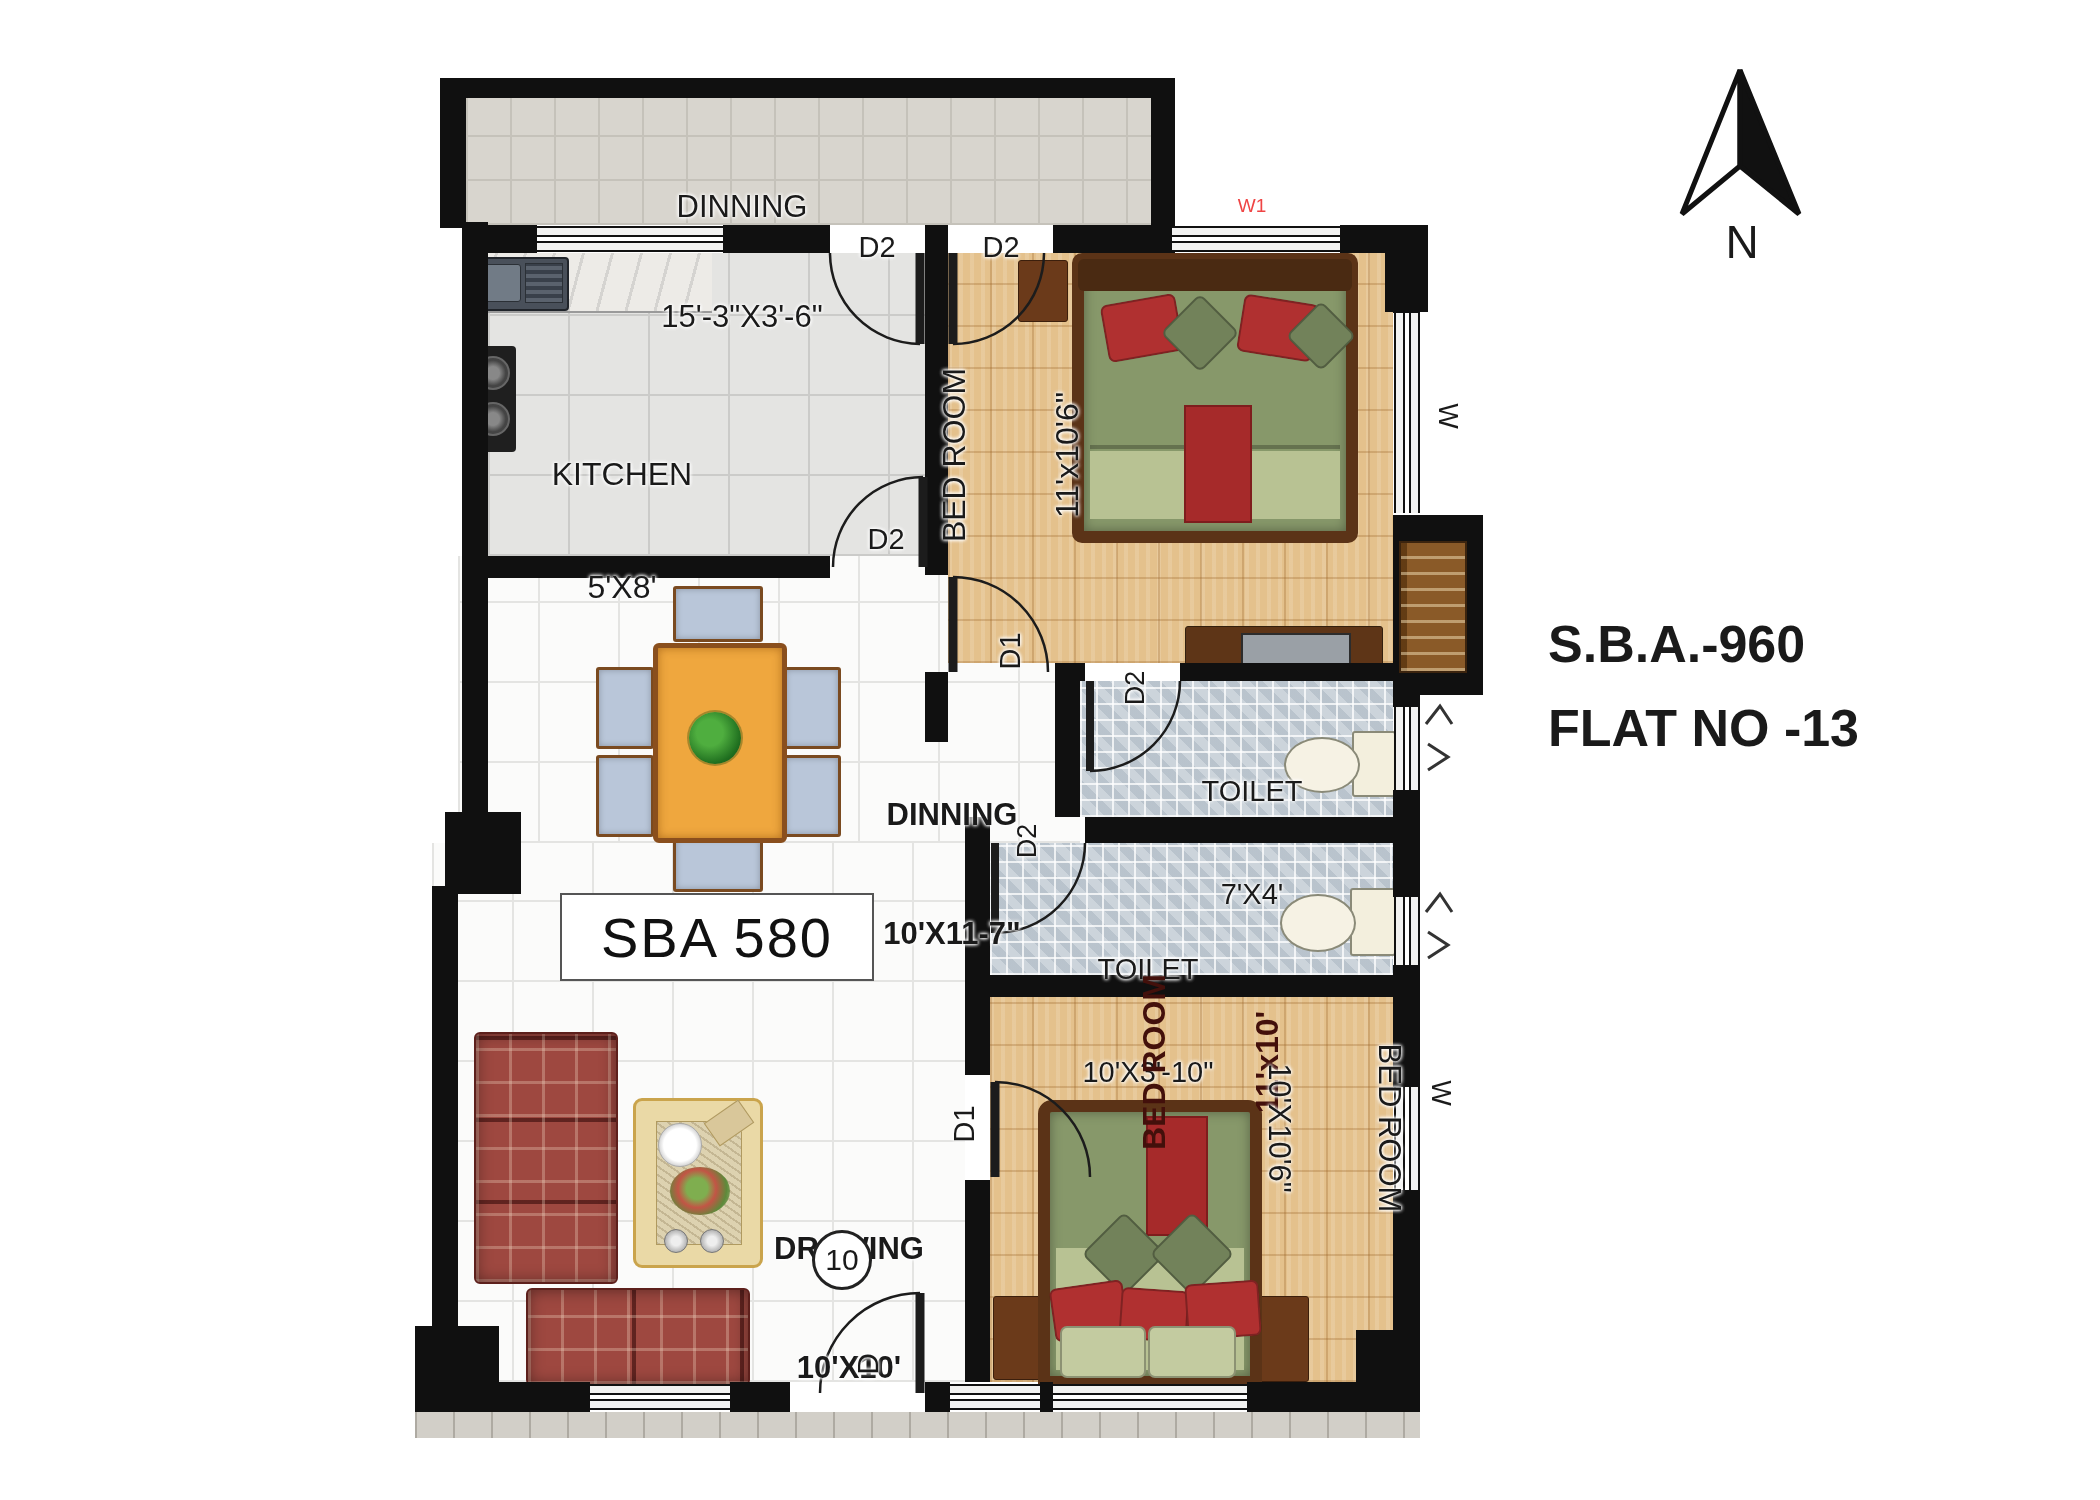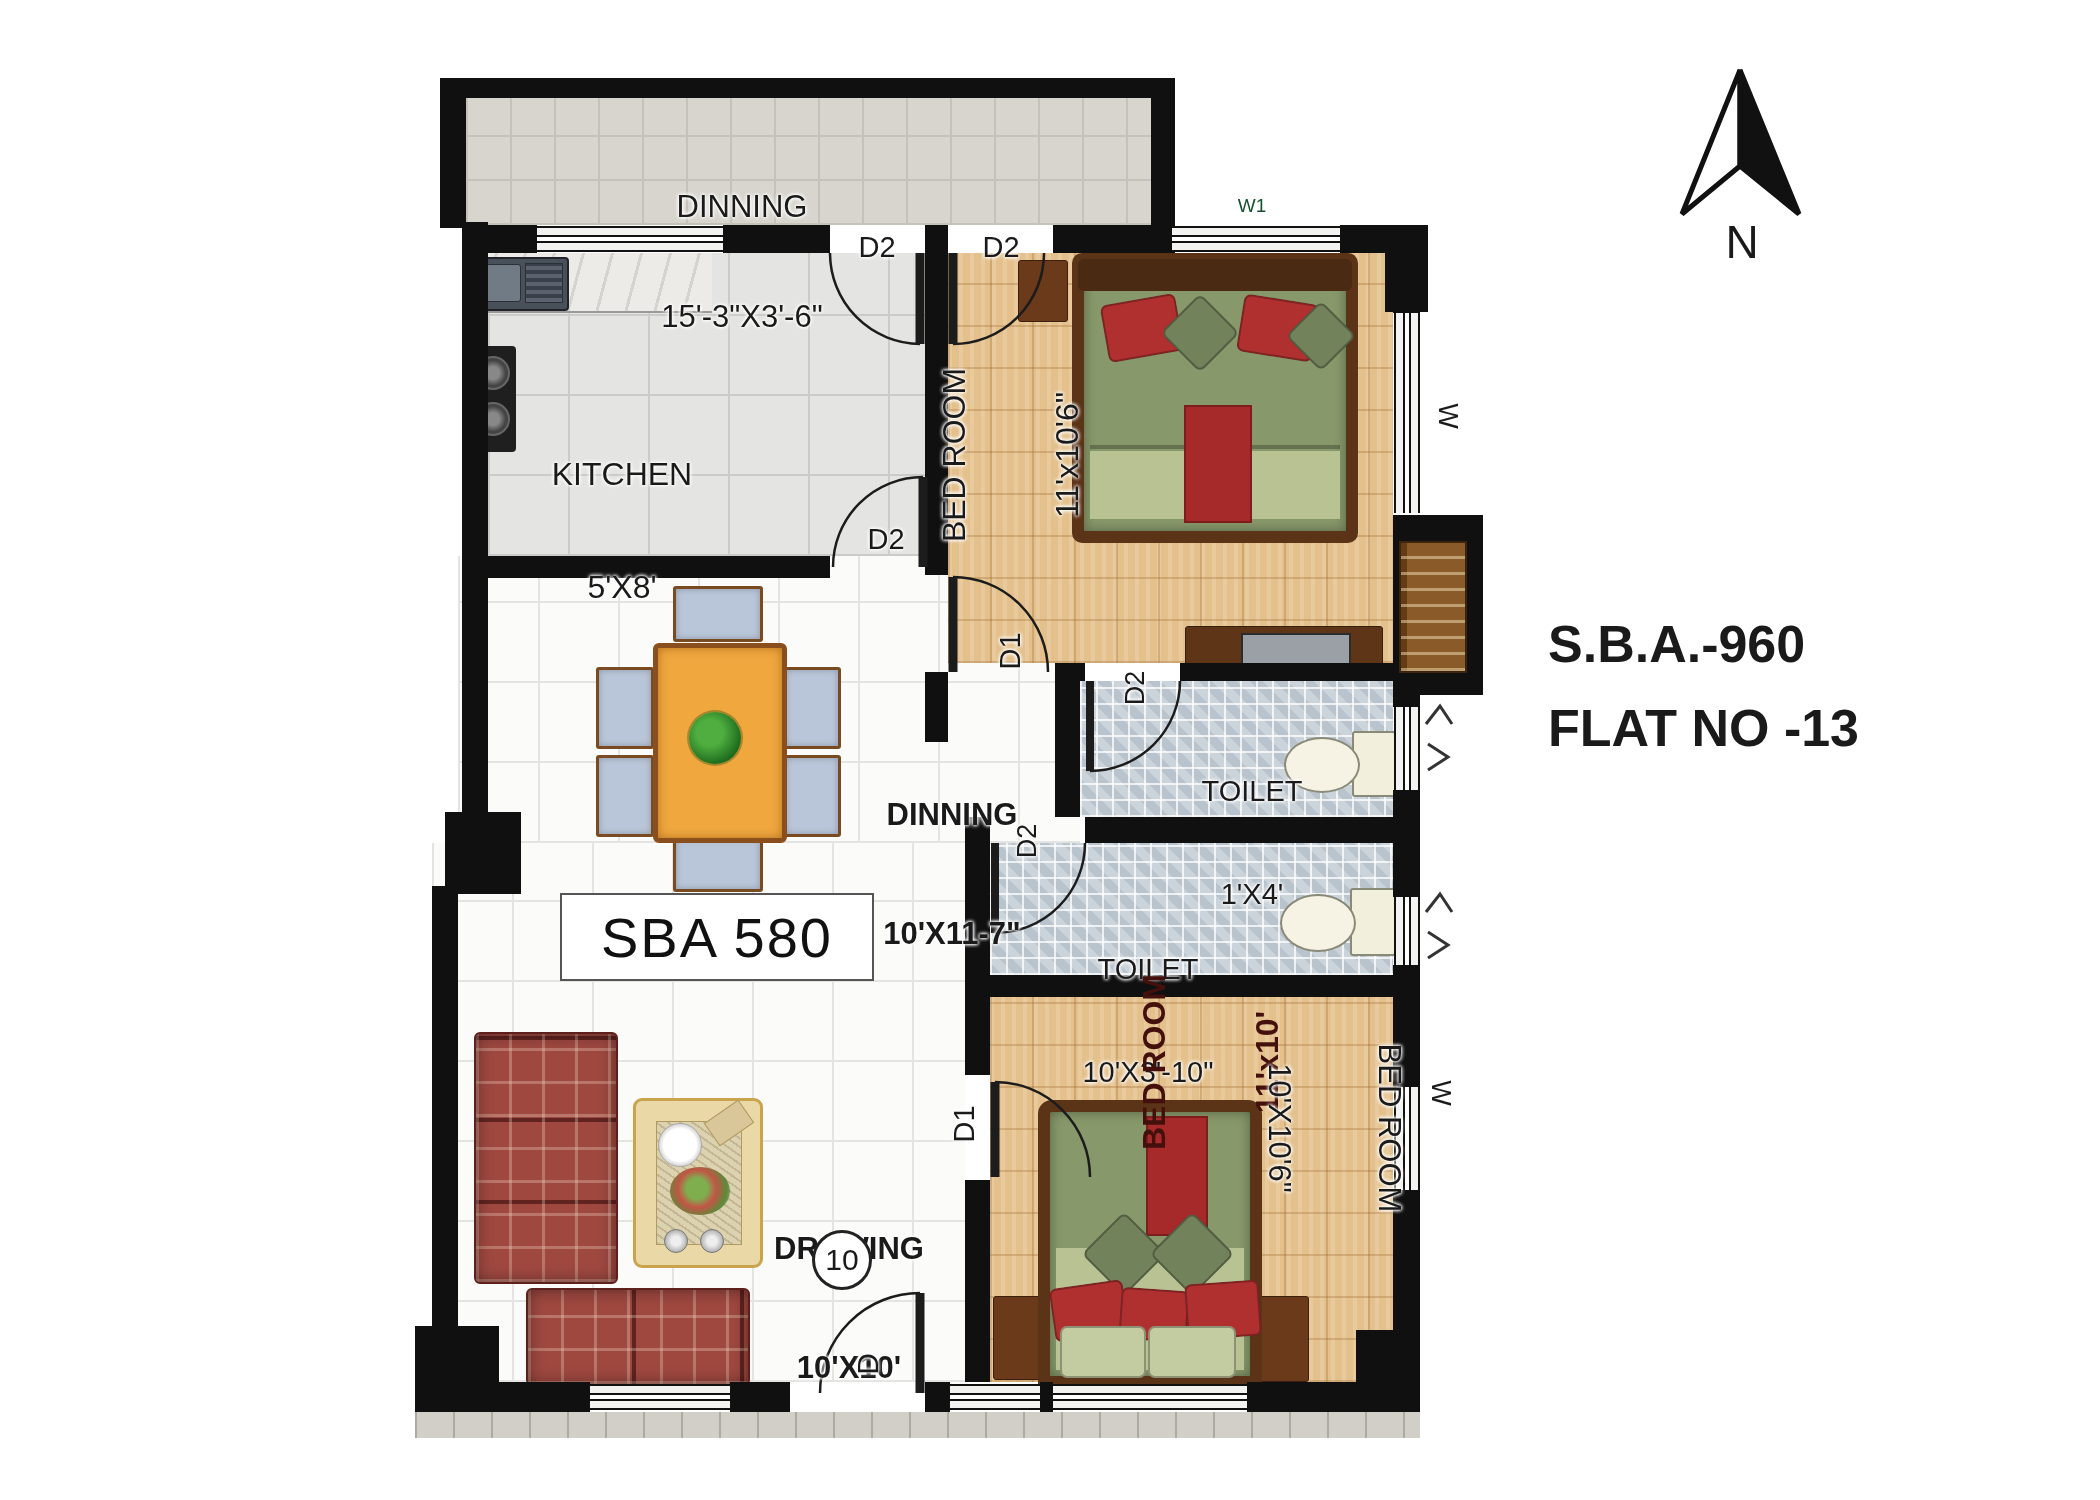--- a/index.html
+++ b/index.html
@@ -244,21 +244,21 @@
 <div class="lbl rot" style="left:992px;top:455px;font-size:32px;">
   <div>BED ROOM</div>
   <div>11'x10'6"</div>
 </div>
 <div class="lbl ctr" style="left:952px;top:716px;font-size:31px;font-weight:bold;line-height:1.28;">
   <div>DINNING</div>
   <div>10'X11-7"</div>
 </div>
 <div class="lbl ctr" style="left:1252px;top:706px;font-size:29px;">
   <div>TOILET</div>
-  <div>1'X4'</div>
+  <div>7'X4'</div>
 </div>
 <div class="lbl ctr" style="left:1148px;top:884px;font-size:29px;">
   <div>TOILET</div>
   <div>10'X3'-10"</div>
 </div>
 <div class="lbl rot" style="left:1192px;top:1062px;font-size:32px;font-weight:bold;color:#43100b;text-shadow:none;">
   <div>BED ROOM</div>
   <div>11'x10'</div>
 </div>
 <div class="lbl rotcw" style="left:1352px;top:1128px;font-size:31px;">
@@ -280,19 +280,19 @@
 
 <div class="lbl ctrxy" style="left:877px;top:247px;font-size:29px;">D2</div>
 <div class="lbl ctrxy" style="left:1001px;top:247px;font-size:29px;">D2</div>
 <div class="lbl ctrxy" style="left:886px;top:539px;font-size:29px;">D2</div>
 <div class="lbl rot" style="left:1010px;top:651px;font-size:29px;">D1</div>
 <div class="lbl rot" style="left:1136px;top:688px;font-size:27px;">D2</div>
 <div class="lbl rot" style="left:1028px;top:841px;font-size:27px;">D2</div>
 <div class="lbl rot" style="left:964px;top:1124px;font-size:29px;">D1</div>
 <div class="lbl rot" style="left:868px;top:1364px;font-size:30px;">D</div>
 
-<div class="lbl ctrxy" style="left:1252px;top:206px;font-size:19px;color:#14532d;">W1</div>
+<div class="lbl ctrxy" style="left:1252px;top:206px;font-size:19px;color:#ef4444;">W1</div>
 <div class="lbl rotcw" style="left:1447px;top:416px;font-size:27px;">W</div>
 <div class="lbl rotcw" style="left:1440px;top:1093px;font-size:27px;">W</div>
 
 <div class="lbl ctrxy" style="left:1742px;top:242px;font-size:46px;text-shadow:none;">N</div>
 <div class="lbl" style="left:1548px;top:614px;font-size:52px;font-weight:bold;text-shadow:none;text-align:left;">S.B.A.-960</div>
 <div class="lbl" style="left:1548px;top:698px;font-size:52px;font-weight:bold;text-shadow:none;text-align:left;">FLAT NO -13</div>
 
 </body></html>

